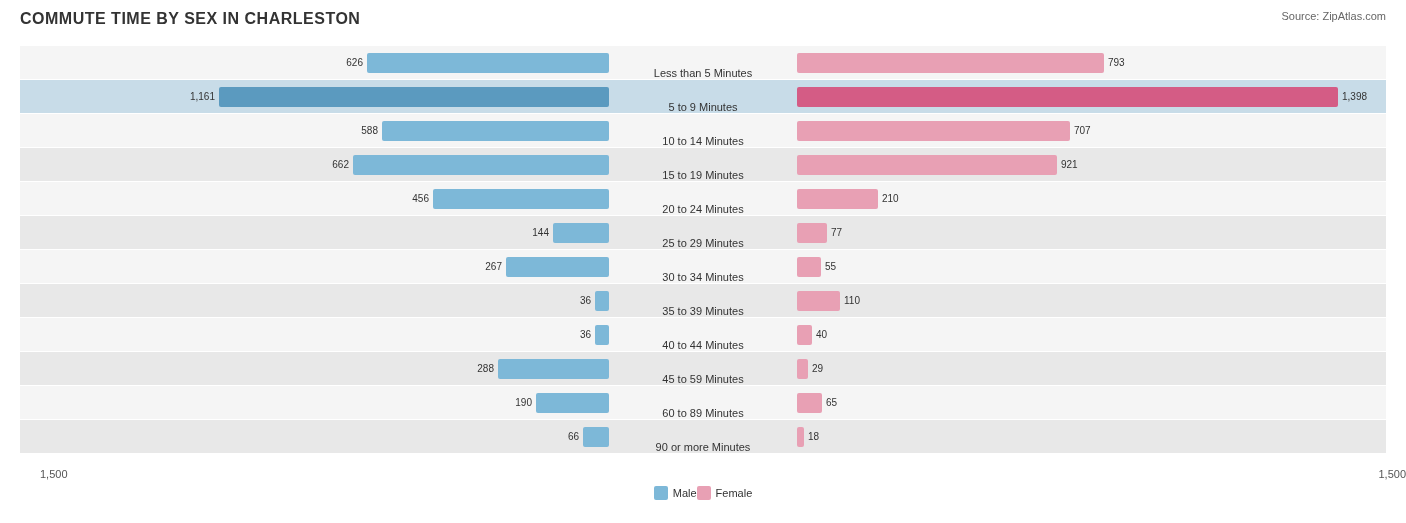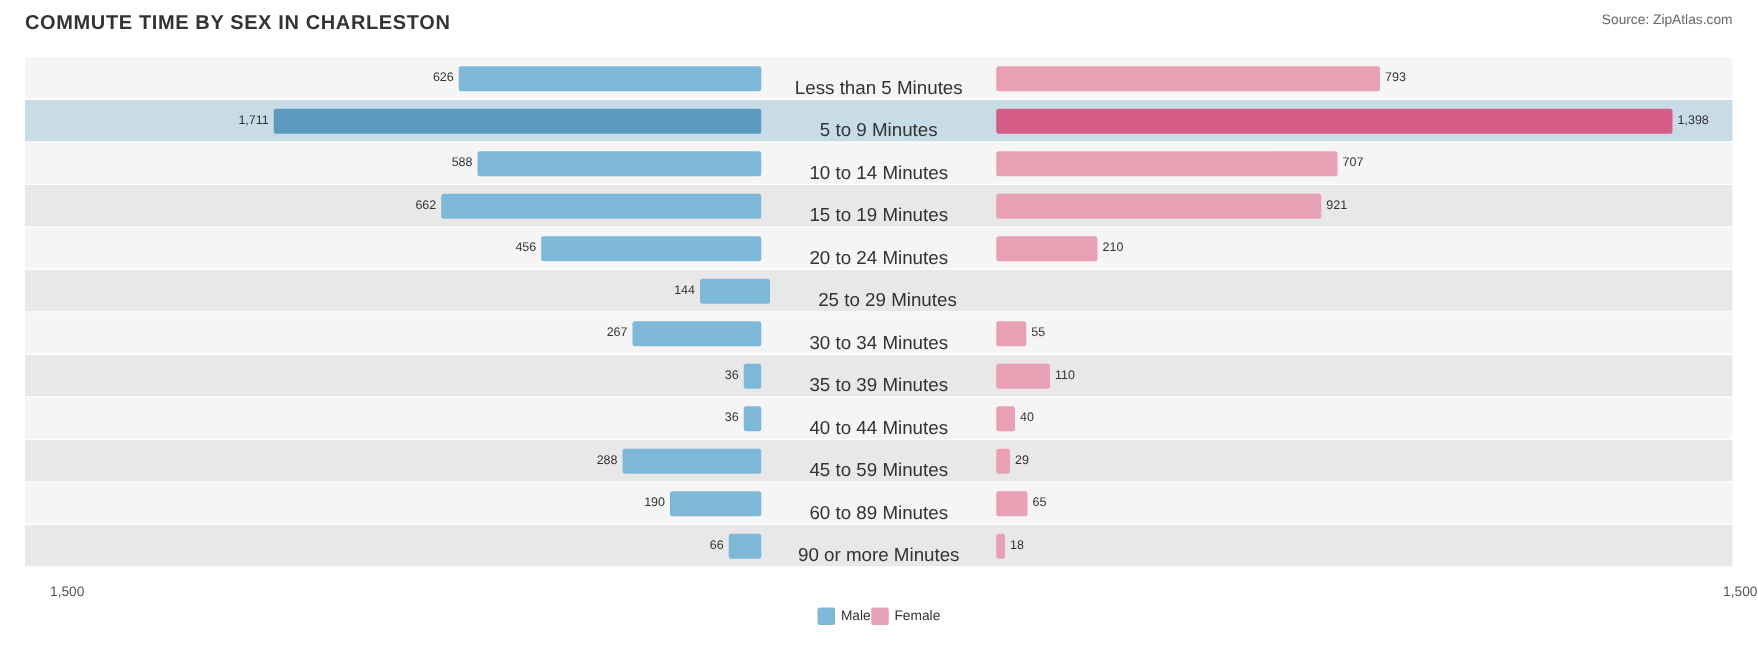--- a/index.html
+++ b/index.html
@@ -59,21 +59,21 @@
     .right-section {
       display: flex;
       align-items: center;
       width: 600px;
       height: 100%;
       padding-left: 4px;
     }
     .label-center {
       width: 180px;
       text-align: center;
-      font-size: 15px;
+      font-size: 11px;
       color: #333;
       flex-shrink: 0;
     }
     .bar-male {
       height: 20px;
       background: #7db8d8;
       border-radius: 2px;
       display: flex;
       align-items: center;
       justify-content: flex-start;
@@ -164,21 +164,21 @@
       <div class="bar-male" style="width:242px; background:#7db8d8;"></div>
     </div>
     <div class="label-center">Less than 5 Minutes</div>
     <div class="right-section">
       <div class="bar-female" style="width:307px; background:#e8a0b4;"></div>
       <span class="val-right">793</span>
     </div>
   </div>
       <div class="bar-row row-5-9">
     <div class="left-section">
-      <span class="val-left">1,711</span>
+      <span class="val-left">1,161</span>
       <div class="bar-male" style="width:390px; background:#5b9abf;"></div>
     </div>
     <div class="label-center">5 to 9 Minutes</div>
     <div class="right-section">
       <div class="bar-female" style="width:541px; background:#d45c85;"></div>
       <span class="val-right">1,398</span>
     </div>
   </div>
       <div class="bar-row">
     <div class="left-section">
@@ -212,20 +212,24 @@
       <div class="bar-female" style="width:81px; background:#e8a0b4;"></div>
       <span class="val-right">210</span>
     </div>
   </div>
       <div class="bar-row">
     <div class="left-section">
       <span class="val-left">144</span>
       <div class="bar-male" style="width:56px; background:#7db8d8;"></div>
     </div>
     <div class="label-center">25 to 29 Minutes</div>
+    <div class="right-section">
+      <div class="bar-female" style="width:30px; background:#e8a0b4;"></div>
+      <span class="val-right">77</span>
+    </div>
   </div>
       <div class="bar-row">
     <div class="left-section">
       <span class="val-left">267</span>
       <div class="bar-male" style="width:103px; background:#7db8d8;"></div>
     </div>
     <div class="label-center">30 to 34 Minutes</div>
     <div class="right-section">
       <div class="bar-female" style="width:24px; background:#e8a0b4;"></div>
       <span class="val-right">55</span>

